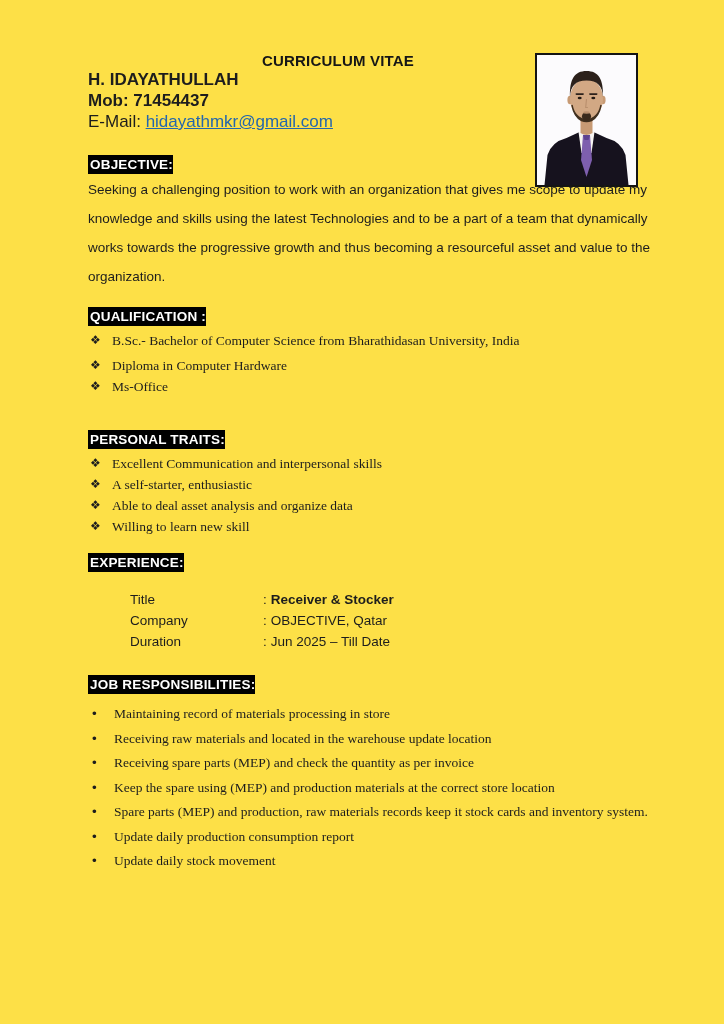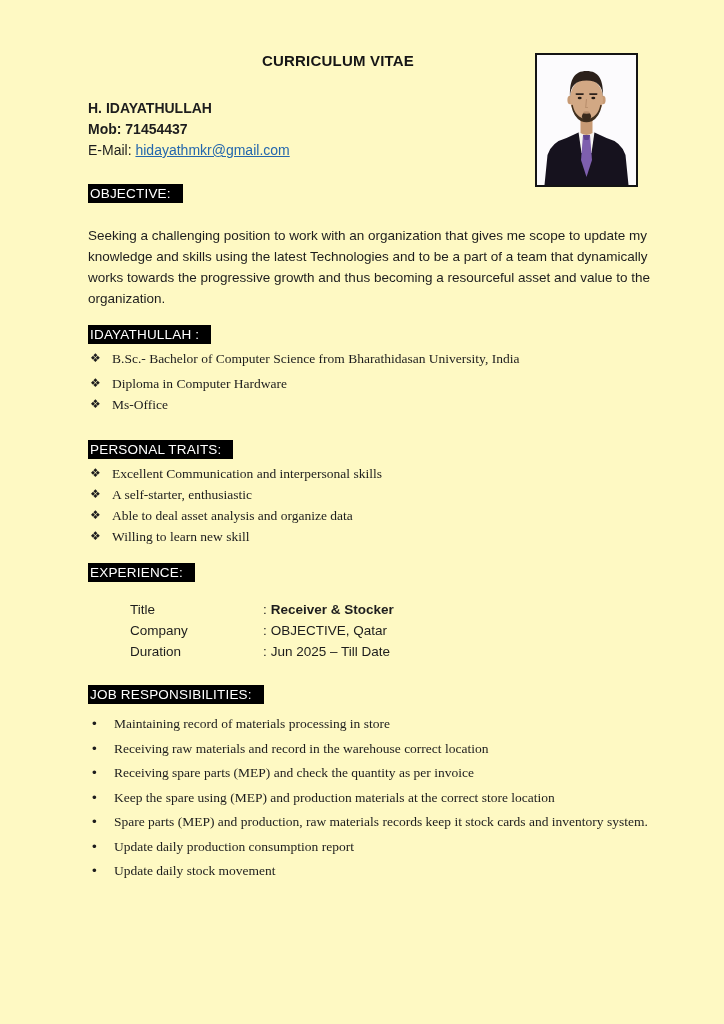--- a/index.html
+++ b/index.html
@@ -2,48 +2,48 @@
 <html><head>
 <meta charset="utf-8">
 <style>
   html,body { margin:0; padding:0; }
   body {
     width:724px; height:1024px; background:#ffffff;
     font-family:"Liberation Sans", sans-serif;
     color:#1d1d1d; font-size:13.5px;
     -webkit-font-smoothing:antialiased;
   }
-  .page { position:relative; width:724px; height:1024px; overflow:hidden; background:#fef9c3; }
+  .page { position:relative; width:724px; height:1024px; overflow:hidden; background:#fde047; }
   .content { position:absolute; left:88px; top:52px; width:566px; }
 
   .doc-title { width:500px; text-align:center; font-size:15px; font-weight:700; letter-spacing:.2px; color:#161616; }
 
   .photo {
     position:absolute; left:535px; top:53px; width:103px; height:134px;
     border:2px solid #141414; background:#fcfbfd; box-sizing:border-box;
   }
   .photo svg { display:block; width:100%; height:100%; }
 
-  .contact { margin-top:29px; line-height:21px; font-size:14px; }
+  .contact { line-height:21px; font-size:17px; }
   .bold { font-weight:700; }
   .email-link { color:#2467ad; text-decoration:underline; cursor:pointer; }
 
   .h {
     display:inline-block; background:#000000; color:#ffffff;
-    font-size:13.5px; font-weight:400; line-height:15px;
-    padding:2px 12px 2px 2px; letter-spacing:.2px;
+    font-size:13.5px; font-weight:700; line-height:15px;
+    padding:2px 0 2px 2px; letter-spacing:.2px;
   }
   .mt-obj  { margin-top:23px; }
   .mt-qual { margin-top:16px; }
   .mt-addq { margin-top:21px; }
-  .mt-trait{ margin-top:25px; }
+  .mt-trait{ margin-top:33px; }
   .mt-exp  { margin-top:16px;text-align:right; }
   .mt-job  { margin-top:23px; }
 
-  .para { margin-top:22px; line-height:21px; width:566px; }
+  .para { margin-top:1px; line-height:29px; width:566px; }
 
   .list { margin-top:4px; }
   .li { display:flex; line-height:21px; }
   .li .b { flex:0 0 22px; width:22px; }
   .diamond { font-family:"DejaVu Sans", sans-serif; font-size:12px; padding-left:2px; }
   .dot { font-size:13.5px; padding-left:4px; }
   .li .t { flex:1 1 auto;font-family:Liberation Serif, serif; }
 
   .xrows { margin-top:17px; padding-left:42px; line-height:21px; }
   .xrow { display:flex; }
@@ -98,21 +98,21 @@
 
     <div class="contact">
       <div class="bold">H. IDAYATHULLAH</div>
       <div class="bold">Mob: 71454437</div>
       <div><span>E-Mail: </span><a href="#" class="email-link">hidayathmkr@gmail.com</a></div>
     </div>
 
     <div><span class="h mt-obj">OBJECTIVE:</span></div>
     <div class="para">Seeking a challenging position to work with an organization that gives me scope to update my knowledge and skills using the latest Technologies and to be a part of a team that dynamically works towards the progressive growth and thus becoming a resourceful asset and value to the organization.</div>
 
-    <div><span class="h mt-qual">IDAYATHULLAH :</span></div>
+    <div><span class="h mt-qual">QUALIFICATION :</span></div>
     <div class="list">
       <div class="li">
         <span class="b diamond">❖</span>
         <span class="t">B.Sc.- Bachelor of Computer Science from Bharathidasan University, India</span>
       </div>
     </div>
 
     <div class="list">
       <div class="li">
         <span class="b diamond">❖</span>
@@ -164,21 +164,21 @@
     </div>
 
     <div><span class="h mt-job">JOB RESPONSIBILITIES:</span></div>
     <div class="joblist">
       <div class="li">
         <span class="b dot">•</span>
         <span class="t">Maintaining record of materials processing in store</span>
       </div>
       <div class="li">
         <span class="b dot">•</span>
-        <span class="t">Receiving raw materials and record in the warehouse correct location</span>
+        <span class="t">Receiving raw materials and located in the warehouse update location</span>
       </div>
       <div class="li">
         <span class="b dot">•</span>
         <span class="t">Receiving spare parts (MEP) and check the quantity as per invoice</span>
       </div>
       <div class="li">
         <span class="b dot">•</span>
         <span class="t">Keep the spare using (MEP) and production materials at the correct store location</span>
       </div>
       <div class="li">

